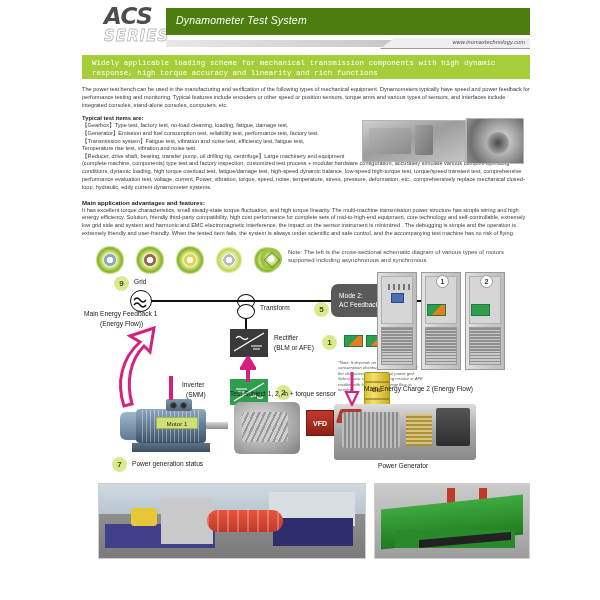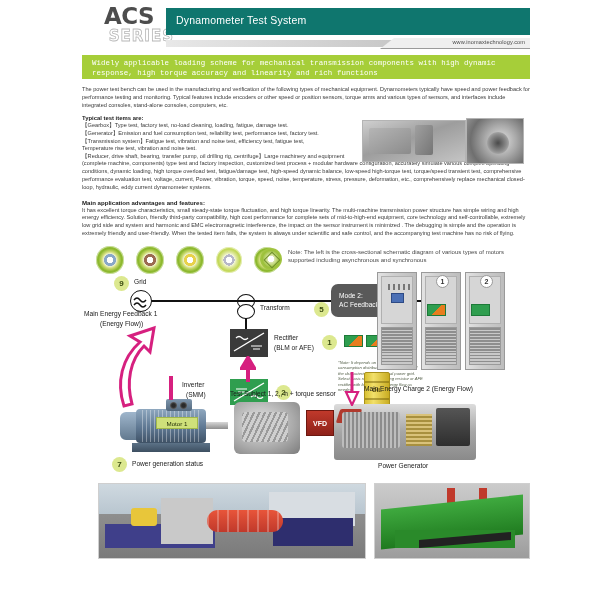--- a/index.html
+++ b/index.html
@@ -6,38 +6,37 @@
   * { box-sizing: border-box; margin: 0; padding: 0; }
   html, body {
     width: 600px; height: 600px;
     background: #ffffff;
     font-family: "Liberation Sans", sans-serif;
     overflow: hidden;
   }
   .page { position: relative; width: 600px; height: 600px; background:#fff; }
 
   
-  .header { position:absolute; left:0; top:0; width:600px; height:52px; }
+  .header { position:absolute; left:0; top:0; width:600px; height:52px;font-style:italic; }
   .logo-block { position:absolute; left:104px; top:6px; width:70px; height:40px; }
   .logo-acs {
     font-family:"DejaVu Sans", sans-serif;
     font-weight:bold; font-size:23px; letter-spacing:-0.5px;
     color:#4d4d4d; line-height:20px;
   }
   .logo-series {
     font-family:"DejaVu Sans", sans-serif;
     font-weight:bold; font-size:15px; letter-spacing:1px;
     color:#ffffff; line-height:16px; margin-top:2px;
     -webkit-text-stroke:0.8px #b9b9b9;
     text-shadow:0 0 0 #cccccc;
-    text-align:right;
   }
   .title-bar {
     position:absolute; left:166px; top:8px; width:364px; height:27px;
-    background:#0f766e;
+    background:#4d7c0f;
   }
   .title-bar span {
     position:absolute; left:10px; top:6px;
     color:#ffffff; font-size:10.5px; letter-spacing:0.2px;
   }
   .url-strip {
     position:absolute; left:166px; top:38px; width:364px; height:11px;
   }
   .url-grad {
     position:absolute; left:0; top:2px; width:300px; height:7px;

